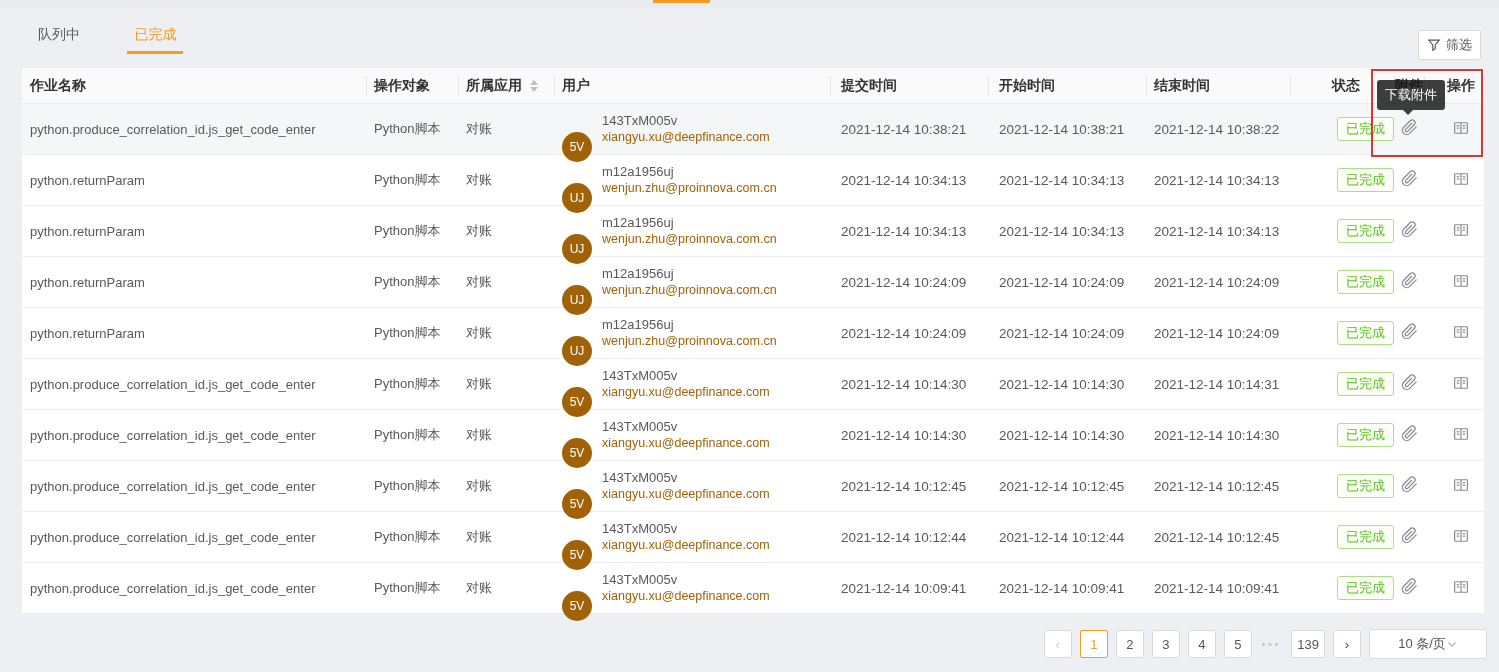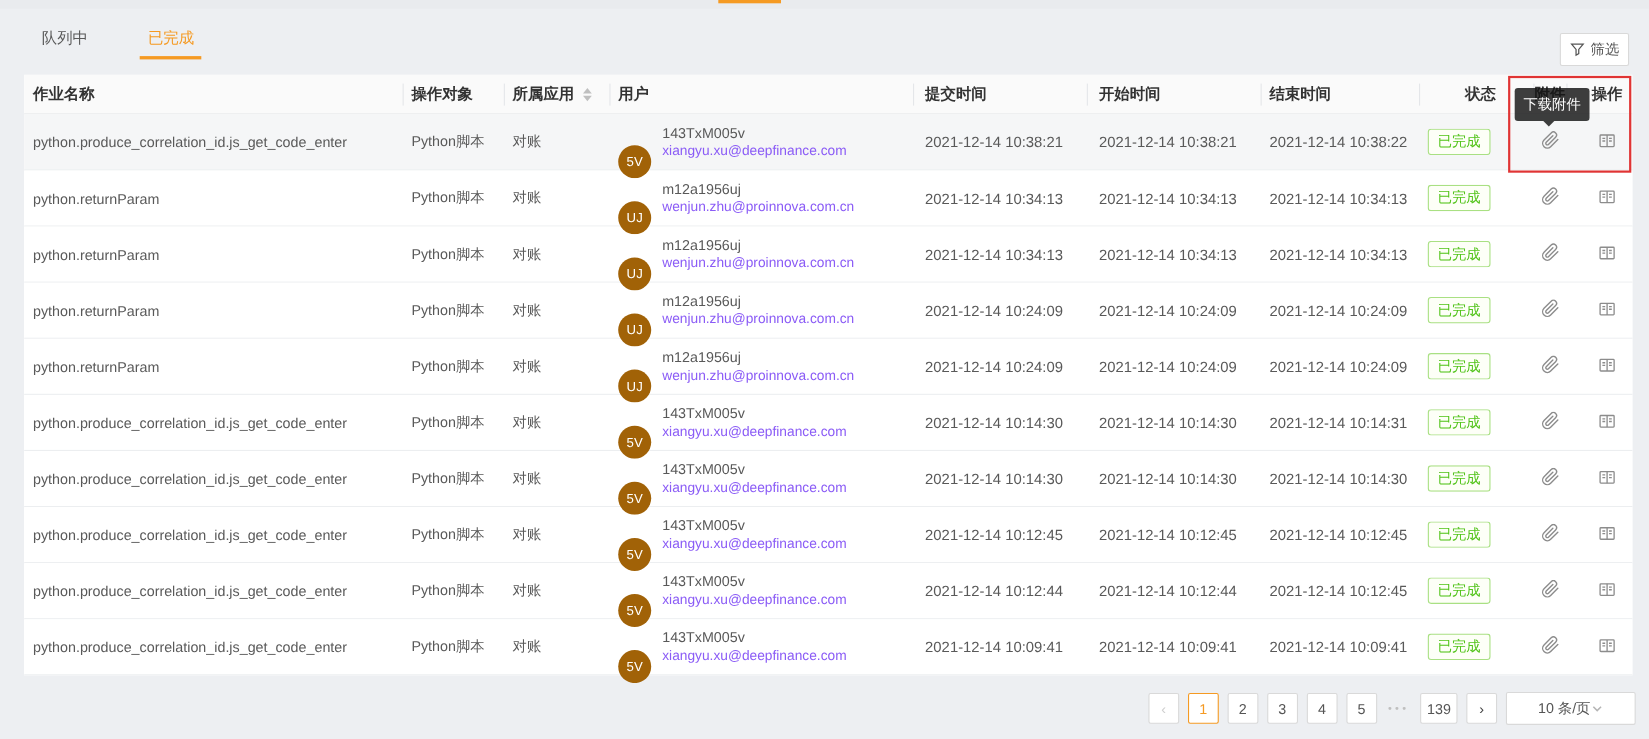--- a/index.html
+++ b/index.html
@@ -30,38 +30,38 @@
   .thead { display:flex; height:36px; align-items:center; background:#fafafa; border-bottom:1px solid #e8eaec; }
   .th { position:relative; display:flex; align-items:center; font-size:14px; font-weight:bold; color:#333;
     height:100%; padding-left:8px; }
   .th + .th::before { content:""; position:absolute; left:0; top:8px; height:20px; width:1px; background:#e4e6e9; }
   .tr { display:flex; align-items:center; height:51px; border-bottom:1px solid #eceef0; background:#fff; }
   .tr.hover { background:#f5f6f7; }
   .td { padding-left:8px; font-size:13px; color:#595959; overflow:hidden; white-space:nowrap; }
 
   .c1{flex:0 0 344px;} .c2{flex:0 0 92px;} .c3{flex:0 0 96px;} .c4{flex:0 0 276px;}
   .c5{flex:0 0 158px; padding-left:11px;} .c6{flex:0 0 158px; padding-left:11px;align-items:center;} .c7{flex:0 0 144px;}
-  .c8{flex:0 0 104px; justify-content:center; padding-left:8px; text-align:left;}
+  .c8{flex:0 0 104px; justify-content:center; padding-left:8px; text-align:right;}
   .c9{flex:0 0 30px; justify-content:center; padding-left:0; text-align:center;}
   .c10{flex:0 0 60px; justify-content:center; padding-left:14px; text-align:center;}
   .th.c8,.th.c9,.th.c10 { justify-content:center; }
   .td.c5,.td.c6,.td.c7 { font-size:13.5px; }
 
   .sorter { display:inline-flex; flex-direction:column; margin-left:8px; gap:2px; cursor:pointer; }
   .sorter .up { width:0; height:0; border-left:4px solid transparent; border-right:4px solid transparent;
     border-bottom:5px solid #bfbfbf; }
   .sorter .dn { width:0; height:0; border-left:4px solid transparent; border-right:4px solid transparent;
     border-top:5px solid #bfbfbf; }
 
   .user-cell { display:flex; align-items:center; gap:10px; }
   .avatar { width:30px; height:30px; border-radius:50%; background:#a16207; color:#fff; font-size:12px;
     display:flex; align-items:center; justify-content:center; flex:0 0 30px;margin-top:36px; }
   .uinfo { display:flex; flex-direction:column; line-height:17px; }
   .uname { font-size:13px; color:#595959; }
-  .uemail { font-size:12.5px; color:#8b5cf6; }
+  .uemail { font-size:12.5px; color:#a16207; }
 
   .badge { display:inline-block; border:1px solid #a9e083; background:#fdfff7; color:#52c41a;
     font-size:13px; padding:2px 8px; border-radius:3px; line-height:18px; }
 
   .icon-btn { display:inline-flex; align-items:center; justify-content:center; cursor:pointer; }
 
   .pager { display:flex; justify-content:flex-end; align-items:center; gap:8px; margin:15px 12px 0 0; }
   .pg { min-width:28px; height:28px; padding:0 5px; background:#fff; border:1px solid #d9d9d9; border-radius:2px;
     display:flex; align-items:center; justify-content:center; font-size:13px; color:#555; cursor:pointer; }
   .pg.active { border-color:#f59a23; color:#f59a23; }

